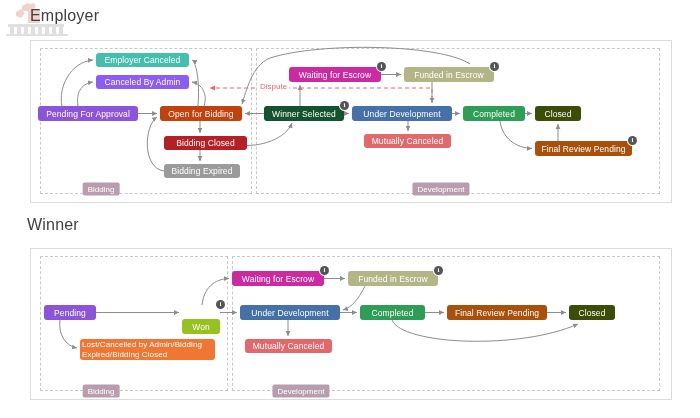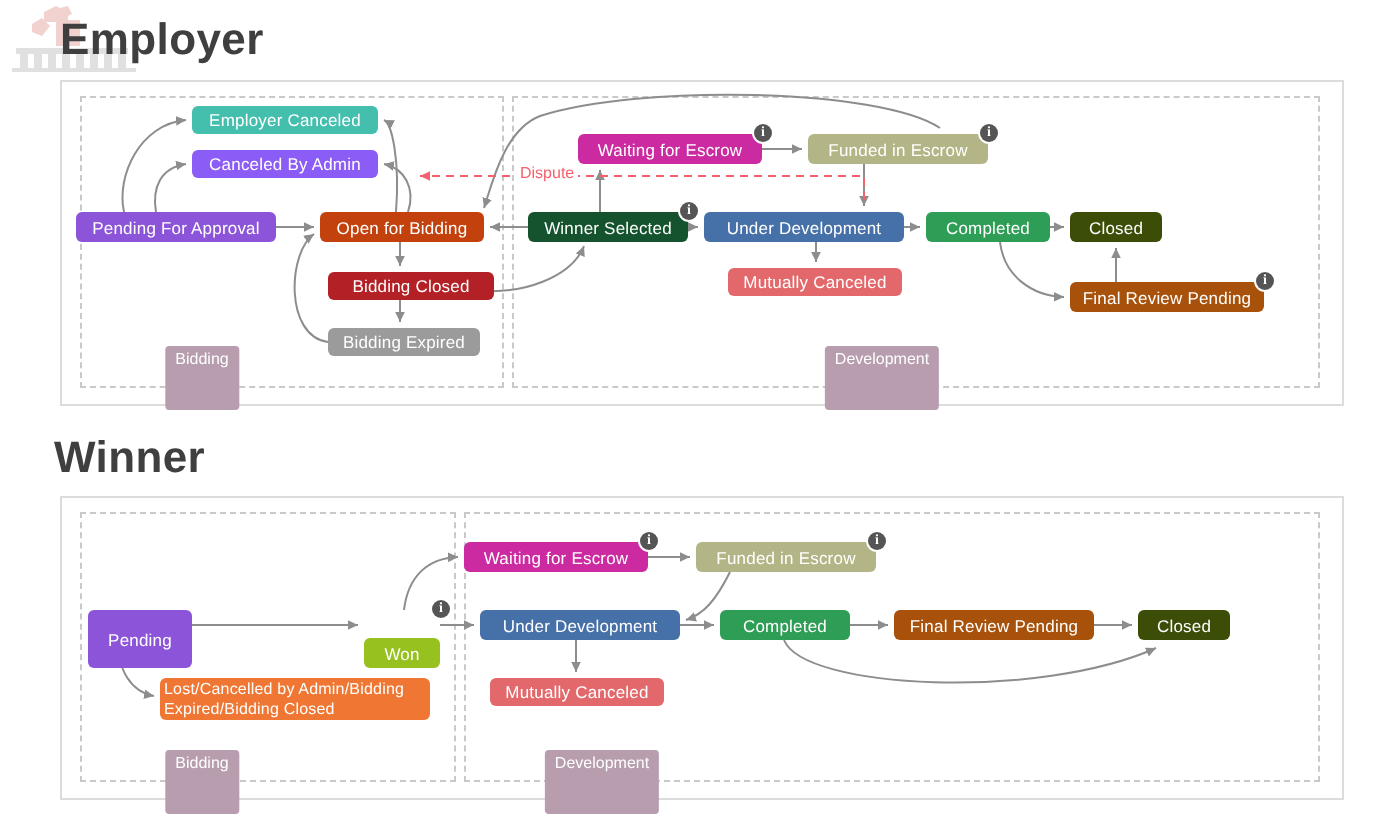--- a/index.html
+++ b/index.html
@@ -8,23 +8,23 @@
     background:#ffffff;
     font-family:"Liberation Sans","DejaVu Sans",sans-serif;
     overflow:hidden;
     position:relative;
   }
   .page{position:relative;width:700px;height:418px;}
 
   
   .heading{
     position:absolute;
-    font-size:22px;
+    font-size:16px;
     color:#3f3f3f;
-    font-weight:700;
+    font-weight:400;
     letter-spacing:0.2px;
     white-space:nowrap;
   }
   #employer-heading{left:30px;top:7px;}
   #hacker-heading{left:27px;top:216px;}
 
   
   .watermark{
     position:absolute;left:4px;top:2px;width:66px;height:34px;
     opacity:.30;
@@ -45,21 +45,21 @@
     position:absolute;
     border:1px dashed #c9c9c9;
     box-sizing:border-box;
   }
   .lane-label{
     position:absolute;
     background:#b79dae;
     color:#ffffff;
     font-size:8px;
     line-height:11px;
-    padding:1px 5px 20px 5px;
+    padding:1px 5px 1px 5px;
     border-radius:2px;
     white-space:nowrap;
     transform:translate(-50%,-50%);
   }
 
   
   .node{
     position:absolute;
     box-sizing:border-box;
     border-radius:3px;
@@ -234,21 +234,21 @@
       <div class="node" style="left: 289px; top: 67px; width: 92px; height: 15px; background: rgb(204, 42, 160);">Waiting for Escrow</div>
       <div class="badge" style="left: 377px; top: 62px;">i</div>
       <div class="node" style="left: 404px; top: 67px; width: 90px; height: 15px; background: rgb(179, 181, 135);">Funded in Escrow</div>
       <div class="badge" style="left: 490px; top: 62px;">i</div>
       <div class="node" style="left: 352px; top: 106px; width: 100px; height: 15px; background: rgb(70, 112, 168);">Under Development</div>
       <div class="node" style="left: 364px; top: 134px; width: 87px; height: 14px; background: rgb(226, 104, 107);">Mutually Canceled</div>
       <div class="node" style="left: 463px; top: 106px; width: 62px; height: 15px; background: rgb(46, 157, 85);">Completed</div>
       <div class="node" style="left: 535px; top: 106px; width: 46px; height: 15px; background: rgb(59, 77, 6);">Closed</div>
       <div class="node" style="left: 535px; top: 141px; width: 97px; height: 15px; background: rgb(168, 81, 11);">Final Review Pending</div>
       <div class="badge" style="left: 628px; top: 136px;">i</div>
-      <div class="node" style="left: 44px; top: 305px; width: 52px; height: 29px; background: rgb(140, 84, 216);">Pending</div>
+      <div class="node" style="left: 44px; top: 305px; width: 52px; height: 15px; background: rgb(140, 84, 216);">Pending</div>
       <div class="node multiline" style="left: 80px; top: 339px; width: 135px; height: 21px; background: rgb(239, 119, 51);">Lost/Cancelled by Admin/Bidding Expired/Bidding Closed</div>
       <div class="node" style="left: 182px; top: 319px; width: 38px; height: 15px; background: rgb(150, 193, 31);">Won</div>
       <div class="badge" style="left: 216px; top: 300px;">i</div>
       <div class="node" style="left: 232px; top: 271px; width: 92px; height: 15px; background: rgb(204, 42, 160);">Waiting for Escrow</div>
       <div class="badge" style="left: 320px; top: 266px;">i</div>
       <div class="node" style="left: 348px; top: 271px; width: 90px; height: 15px; background: rgb(179, 181, 135);">Funded in Escrow</div>
       <div class="badge" style="left: 434px; top: 266px;">i</div>
       <div class="node" style="left: 240px; top: 305px; width: 100px; height: 15px; background: rgb(70, 112, 168);">Under Development</div>
       <div class="node" style="left: 245px; top: 339px; width: 87px; height: 14px; background: rgb(226, 104, 107);">Mutually Canceled</div>
       <div class="node" style="left: 360px; top: 305px; width: 65px; height: 15px; background: rgb(46, 157, 85);">Completed</div>

